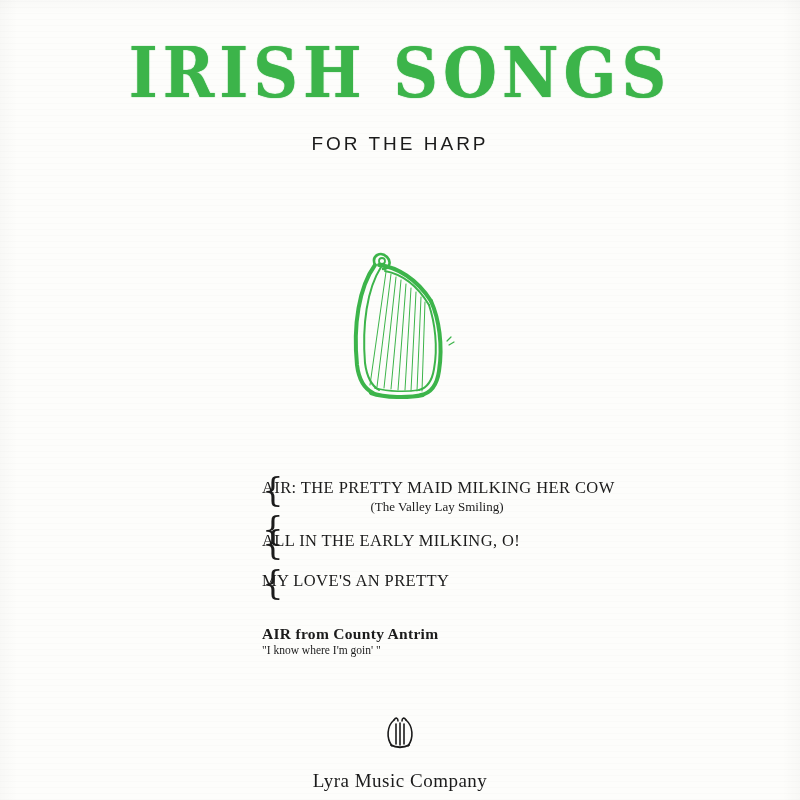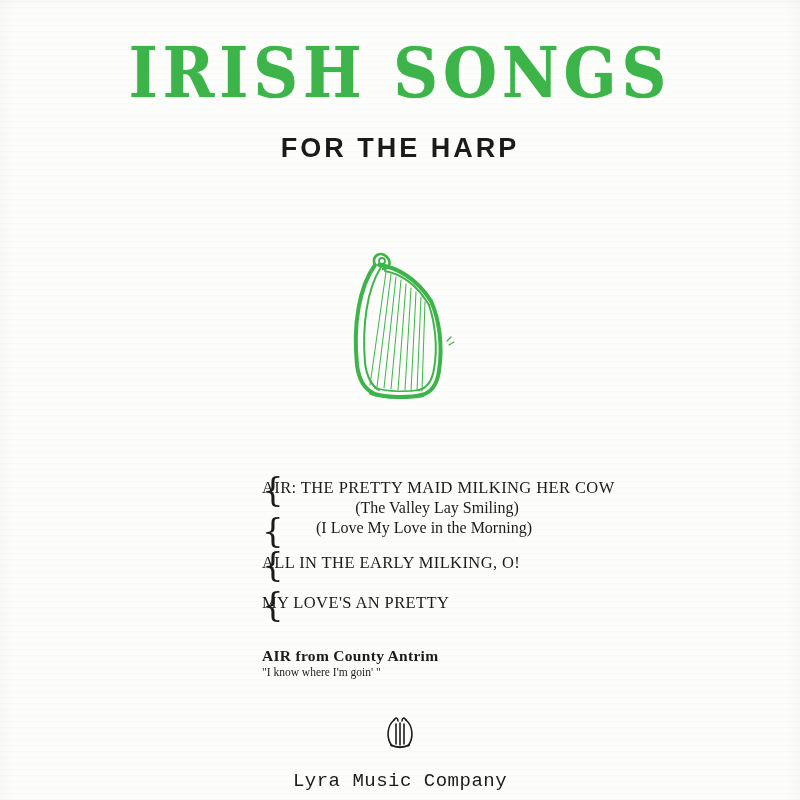--- a/index.html
+++ b/index.html
@@ -43,22 +43,22 @@
     letter-spacing: 5px;
     color: #3cb44a;
     margin: 0;
     line-height: 1.05;
     transform: scaleY(1.12);
     text-shadow: 0 0 1px #3cb44a;
   }
   .subtitle {
     margin: 28px 0 0 0;
     font-family: "Liberation Sans", sans-serif;
-    font-weight: bold;
-    font-size: 27px;
+    font-weight: normal;
+    font-size: 19px;
     letter-spacing: 3px;
     color: #1b1b1b;
   }
 
   .harp-wrap {
     position: absolute;
     top: 245px;
     left: 0;
     width: 100%;
     text-align: center;
@@ -82,21 +82,21 @@
     color: #1b1b1b;
   }
   .air-line {
     font-family: "Liberation Serif", serif;
     font-size: 16.5px;
     letter-spacing: 0.4px;
     white-space: nowrap;
   }
   .sub-line {
     font-family: "Liberation Serif", serif;
-    font-size: 16px;
+    font-size: 13px;
     text-align: center;
     margin: 1px 0 0 0;
     padding-right: 70px;
   }
   .sub-line.narrow { padding-right: 96px; }
 
   .spacer-1 { height: 14px; }
   .spacer-2 { height: 18px; }
 
   .antrim {
@@ -117,21 +117,21 @@
   }
 
   .footer {
     position: absolute;
     bottom: 8px;
     left: 0;
     width: 100%;
     text-align: center;
   }
   .publisher {
-    font-family: Liberation Mono, monospace;
+    font-family: Liberation Serif, serif;
     font-size: 19px;
     letter-spacing: 0.5px;
     margin-top: 16px;
   }
 </style>
 </head>
 <body>
 
 <div id="page">
 
@@ -177,21 +177,20 @@
   <div class="contents">
 
     <div class="entry">
       <span class="brace">{</span>
       <div class="air-line">AIR: THE PRETTY MAID MILKING HER COW</div>
       <div class="sub-line">(The Valley Lay Smiling)</div>
     </div>
 
     <div class="entry">
       <span class="brace">{</span>
-      <div class="sub-line narrow">(I Love My Love in the Morning)</div>
     </div>
 
     <div class="spacer-1"></div>
 
     <div class="entry">
       <span class="brace">{</span>
       <div class="air-line">ALL IN THE EARLY MILKING, O!</div>
     </div>
 
     <div class="spacer-2"></div>

